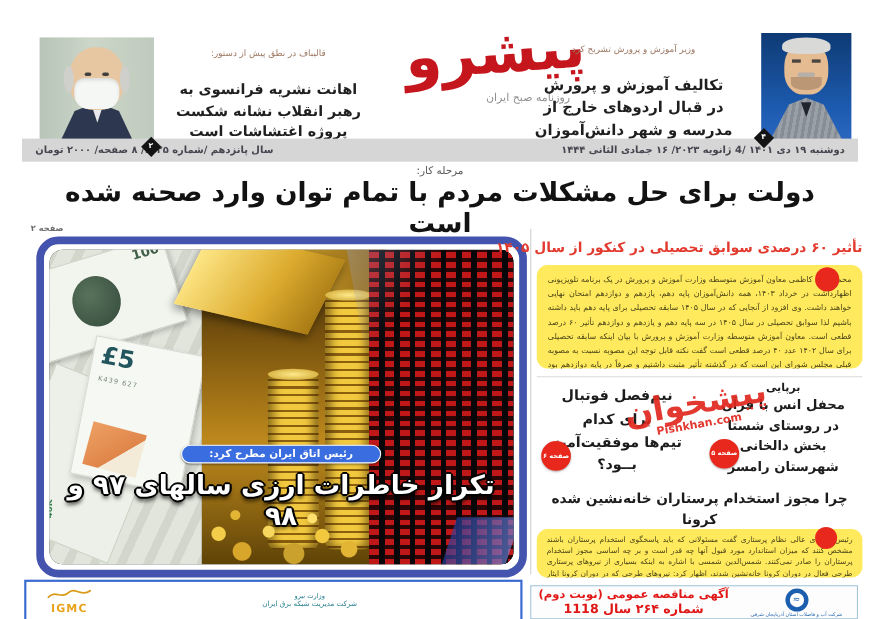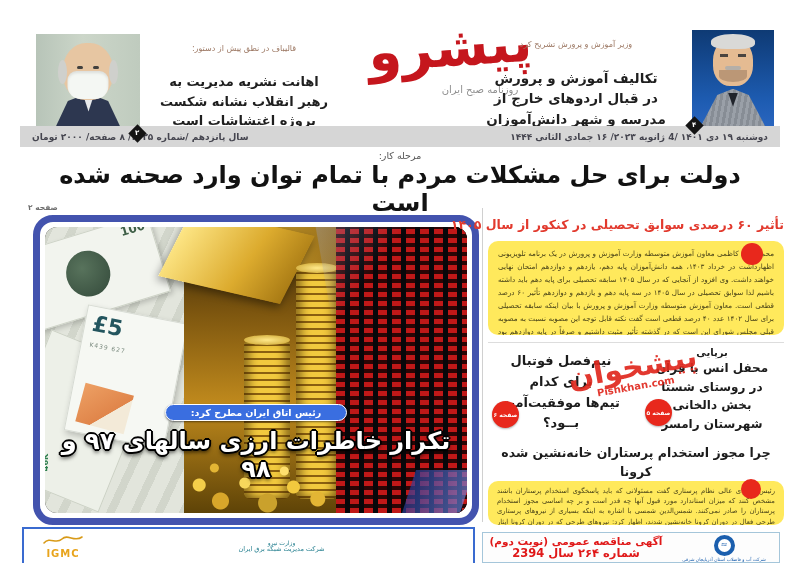--- a/index.html
+++ b/index.html
@@ -185,21 +185,21 @@
       <div class="pl-eye" style="right:41px;"></div>
       <div class="pl-mask"></div>
     </div>
     <div class="diamond" style="right:-4px;bottom:-4px;">
       <span>۲</span>
     </div>
   </div>
 
   <div class="abs ctr" style="left:144px;top:44px;width:200px;">
     <div class="kick">قالیباف در نطق پیش از دستور:</div>
-    <div class="hd-title pl">اهانت نشریه مدیریت به
+    <div class="hd-title pl">اهانت نشریه فرانسوی به
 رهبر انقلاب نشانه شکست
 پروژه اغتشاشات است</div>
   </div>
 
   <div class="masthead">
     <div class="logo">پیشرو</div>
     <div class="tagline">روزنامه صبح ایران</div>
   </div>
 
   <div class="abs ctr" style="left:465px;top:40px;width:222px;">
@@ -331,17 +331,17 @@
 
   <div class="ad-water">
     <div class="aw-logo">
       <div class="aw-circle">
         <span class="aw-wave">≈</span>
       </div>
       <div class="aw-cap">شرکت آب و فاضلاب استان آذربایجان شرقی</div>
     </div>
     <div class="aw-txt">
       <div class="aw-l1">آگهی مناقصه عمومی (نوبت دوم)</div>
-      <div class="aw-l2">شماره ۲۶۴ سال 2394</div>
+      <div class="aw-l2">شماره ۲۶۴ سال 1118</div>
     </div>
   </div>
 
 </div>
 
 </body></html>

